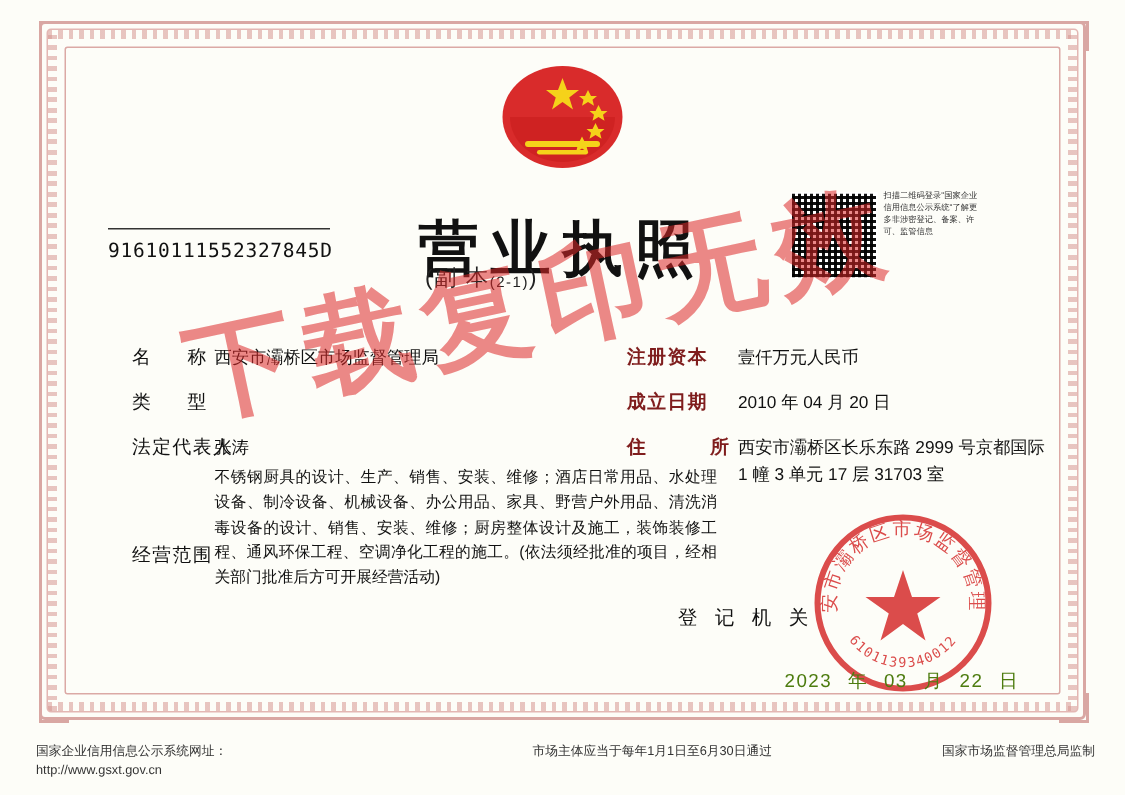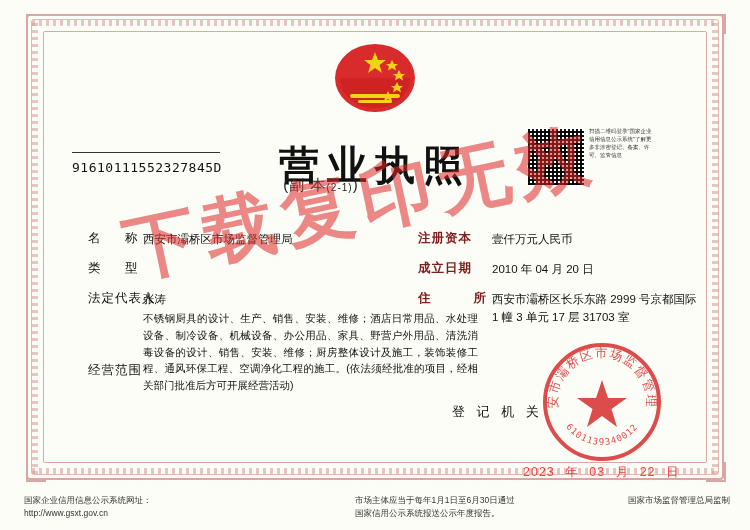--- a/index.html
+++ b/index.html
@@ -196,23 +196,23 @@
     top: 403px;
     font-size: 13px;
     letter-spacing: 4px;
     color: #111;
   }
 
   
   .datebox {
     position: absolute;
     left: 520px;
-    top: 464px;
+    top: 446px;
     font-size: 12.5px;
-    color: #ef4444;
+    color: #4d7c0f;
     letter-spacing: 1px;
   }
   .datebox span { margin: 0 3px; }
 
   
   .seal {
     position: absolute;
     left: 540px;
     top: 340px;
     width: 124px;
@@ -355,17 +355,16 @@
   </div>
 
   <div class="watermark">下载复印无效</div>
 
   <div class="footer-left">
     <div>国家企业信用信息公示系统网址：</div>
     <a class="footer-link" href="#">http://www.gsxt.gov.cn</a>
   </div>
   <div class="footer-center">
     <div>市场主体应当于每年1月1日至6月30日通过</div>
-    <div>国家信用公示系统报送公示年度报告。</div>
   </div>
   <div class="footer-right">国家市场监督管理总局监制</div>
 
 </div>
 
 </body></html>

